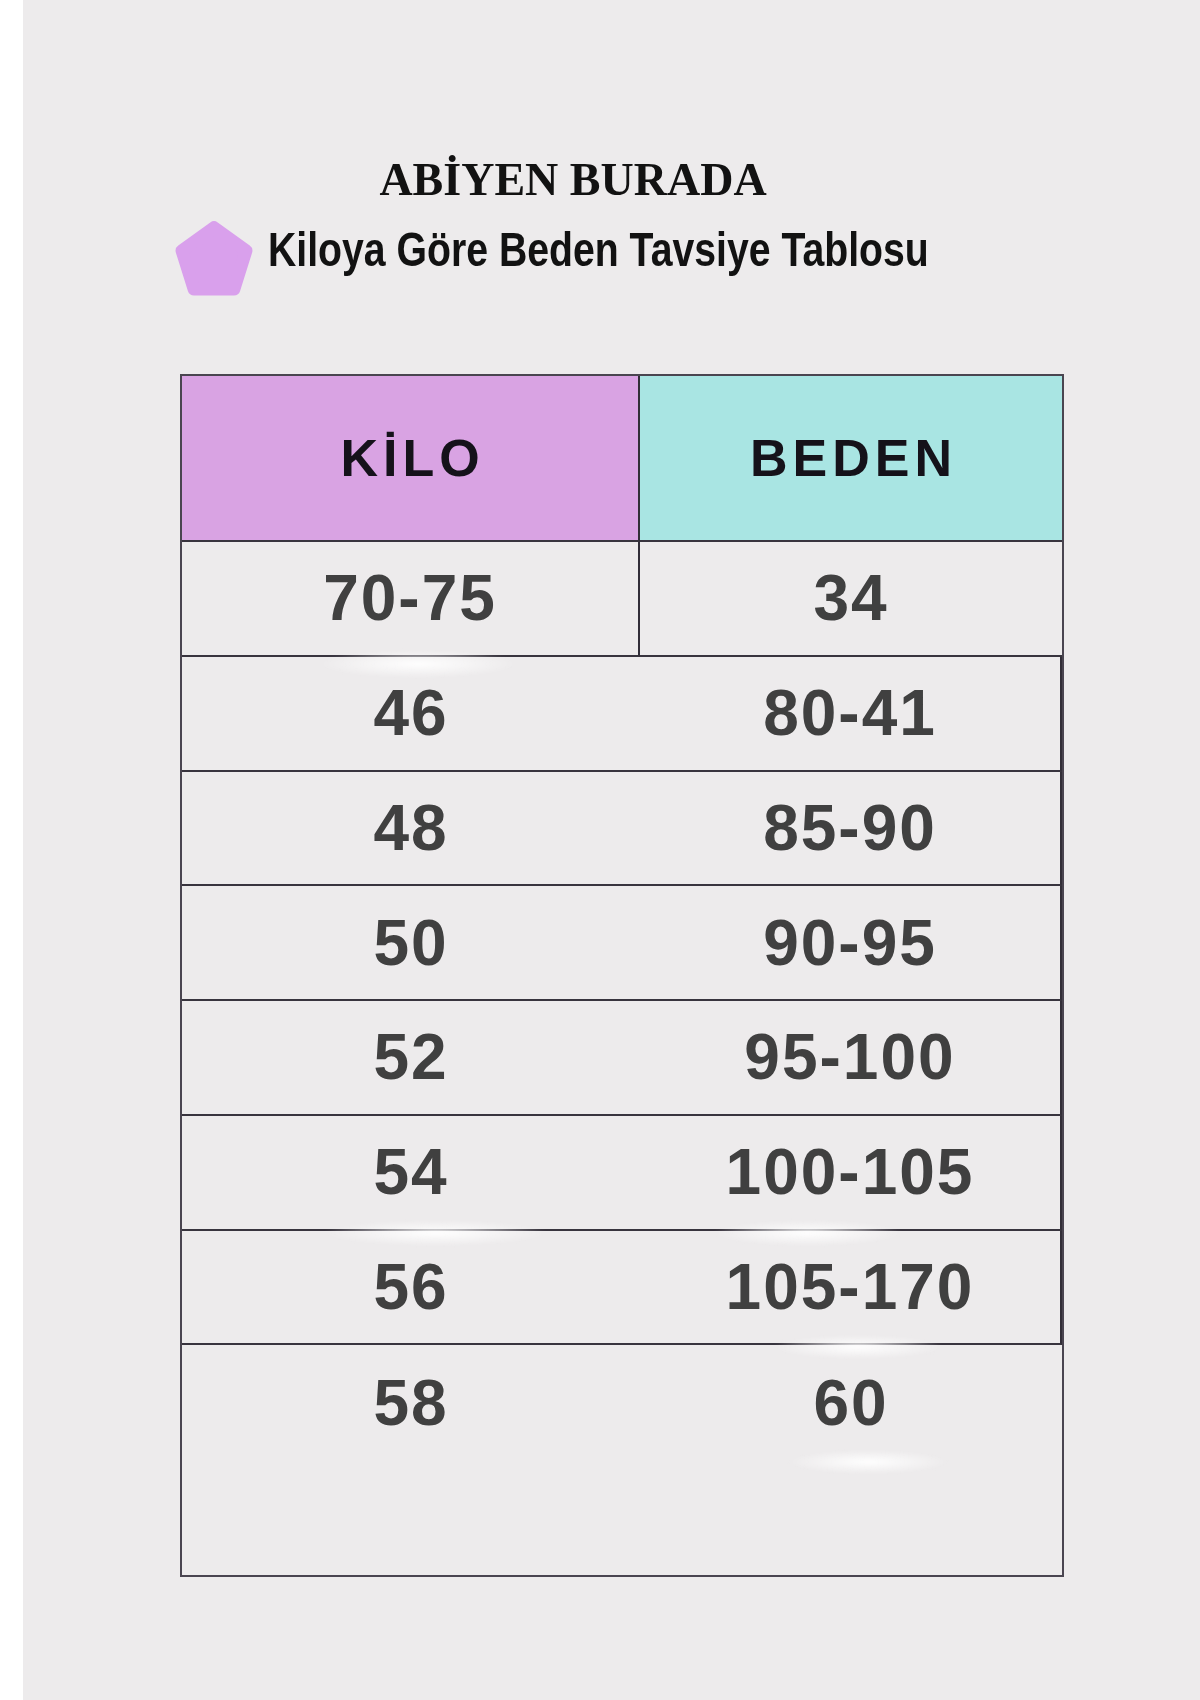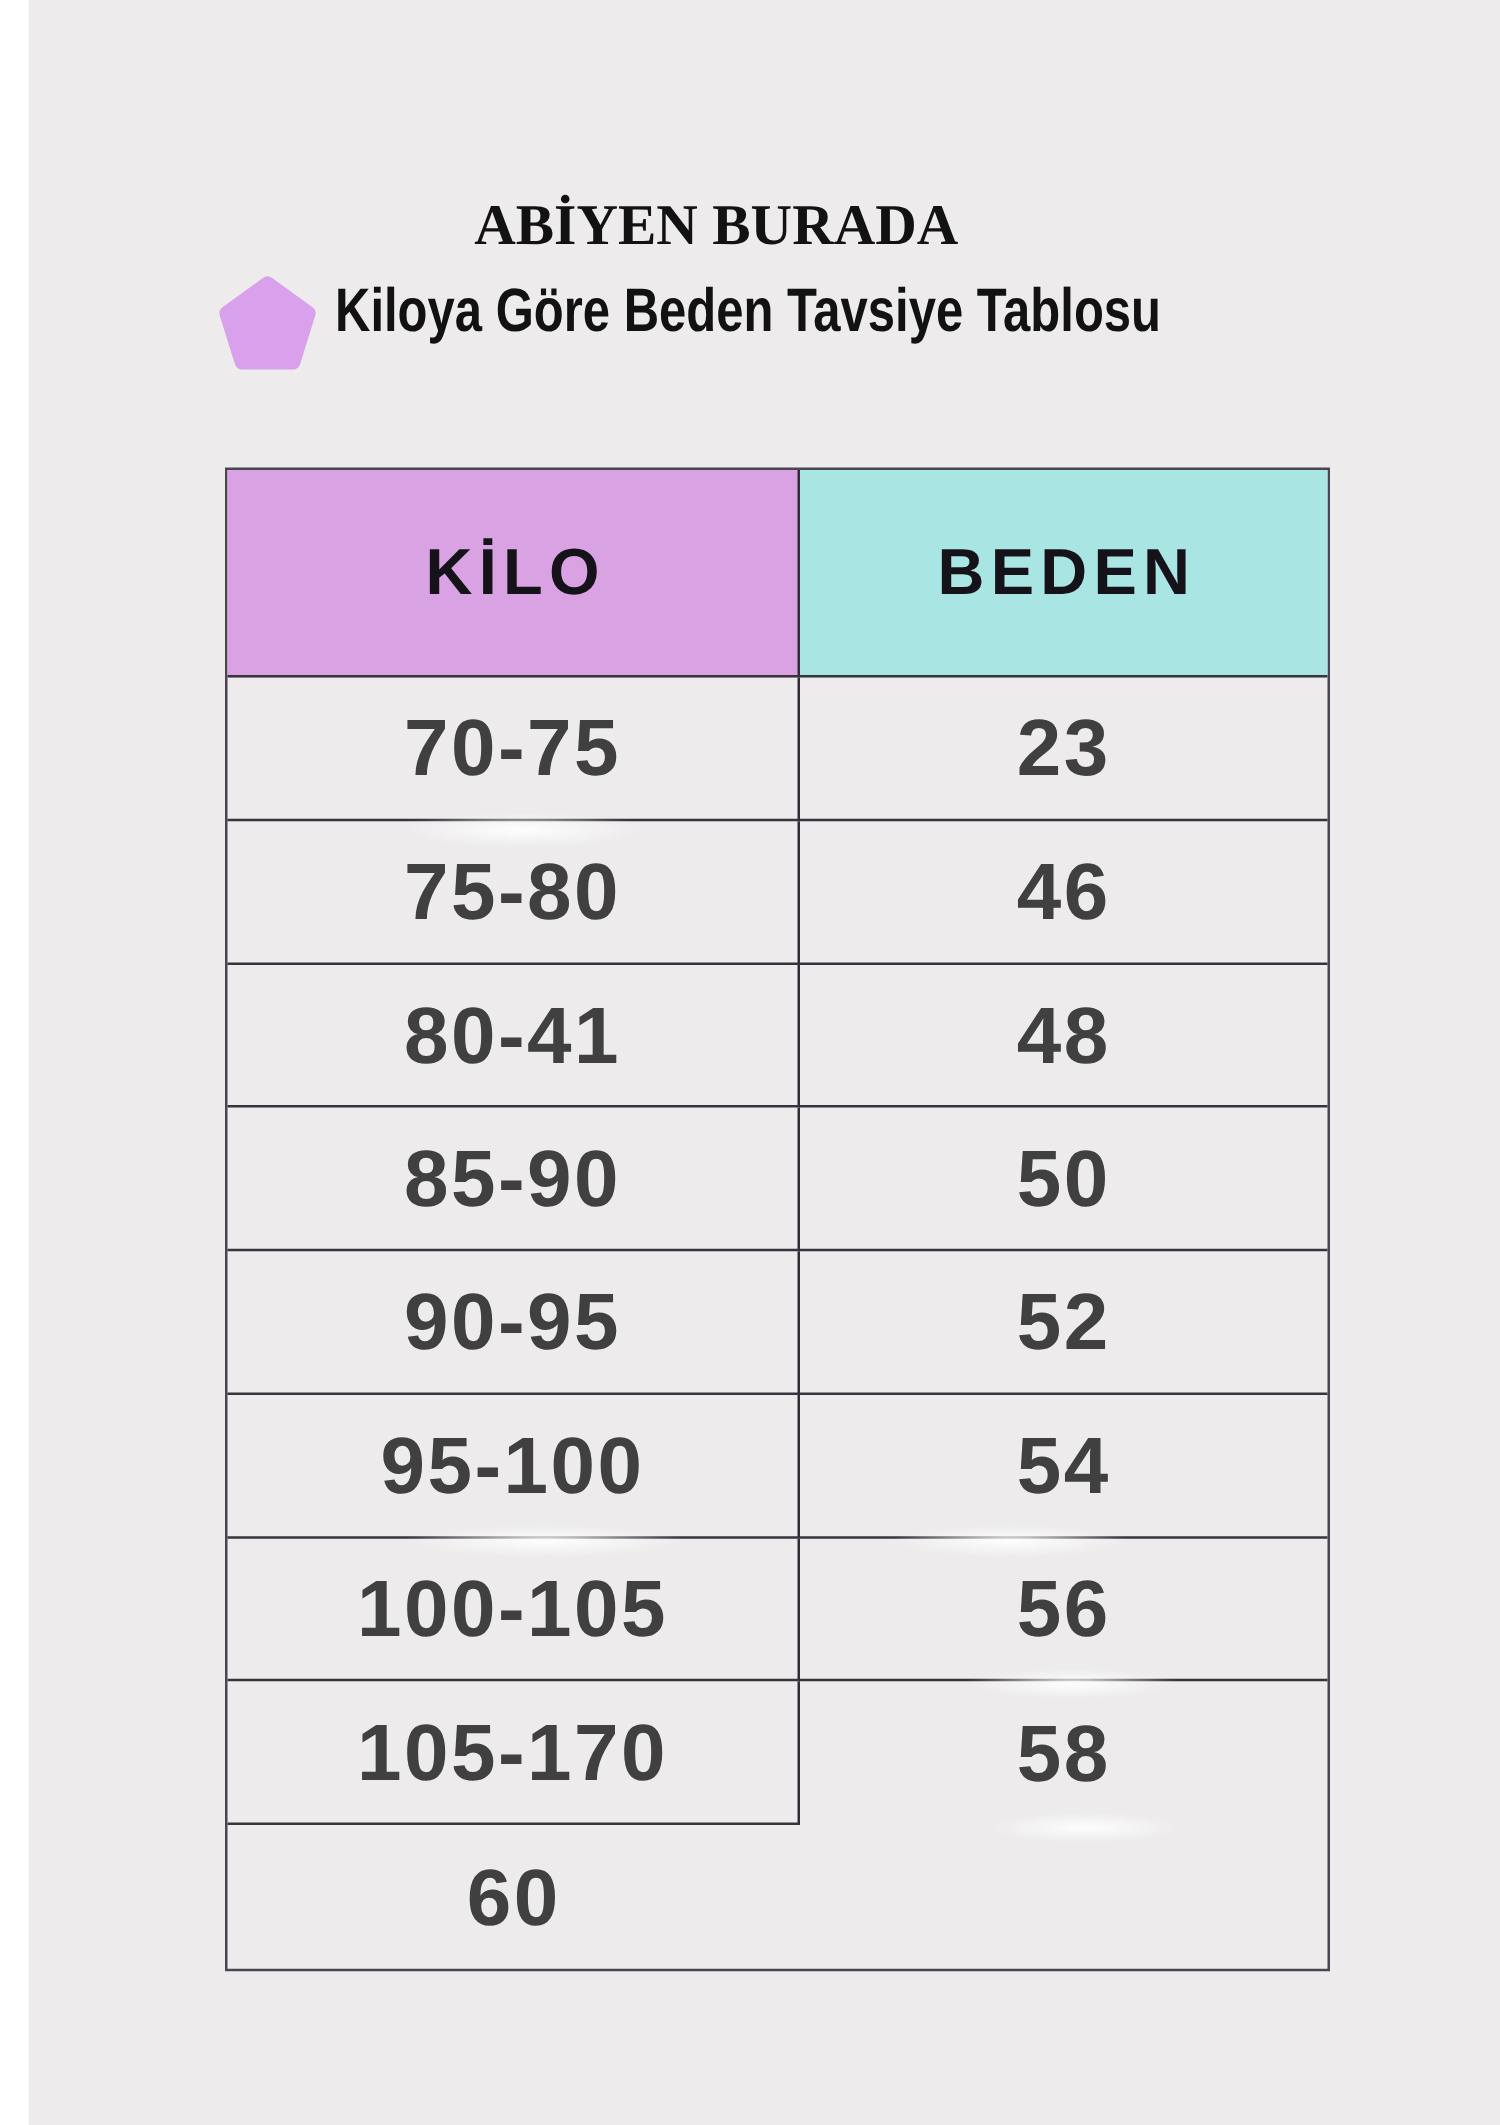--- a/index.html
+++ b/index.html
@@ -82,23 +82,22 @@
   </svg>
 
   <div class="subtitle">Kiloya Göre Beden Tavsiye Tablosu</div>
 
   <div class="size-table">
 
     <div class="cell th th-kilo col1">KİLO</div>
     <div class="cell th th-beden">BEDEN</div>
 
     <div class="cell td col1">70-75</div>
-    <div class="cell td">23</div>
+    <div class="cell td">34</div>
 
-    <div class="cell td col1">75-80</div>
     <div class="cell td">46</div>
 
     <div class="cell td col1">80-41</div>
     <div class="cell td">48</div>
 
     <div class="cell td col1">85-90</div>
     <div class="cell td">50</div>
 
     <div class="cell td col1">90-95</div>
     <div class="cell td">52</div>

